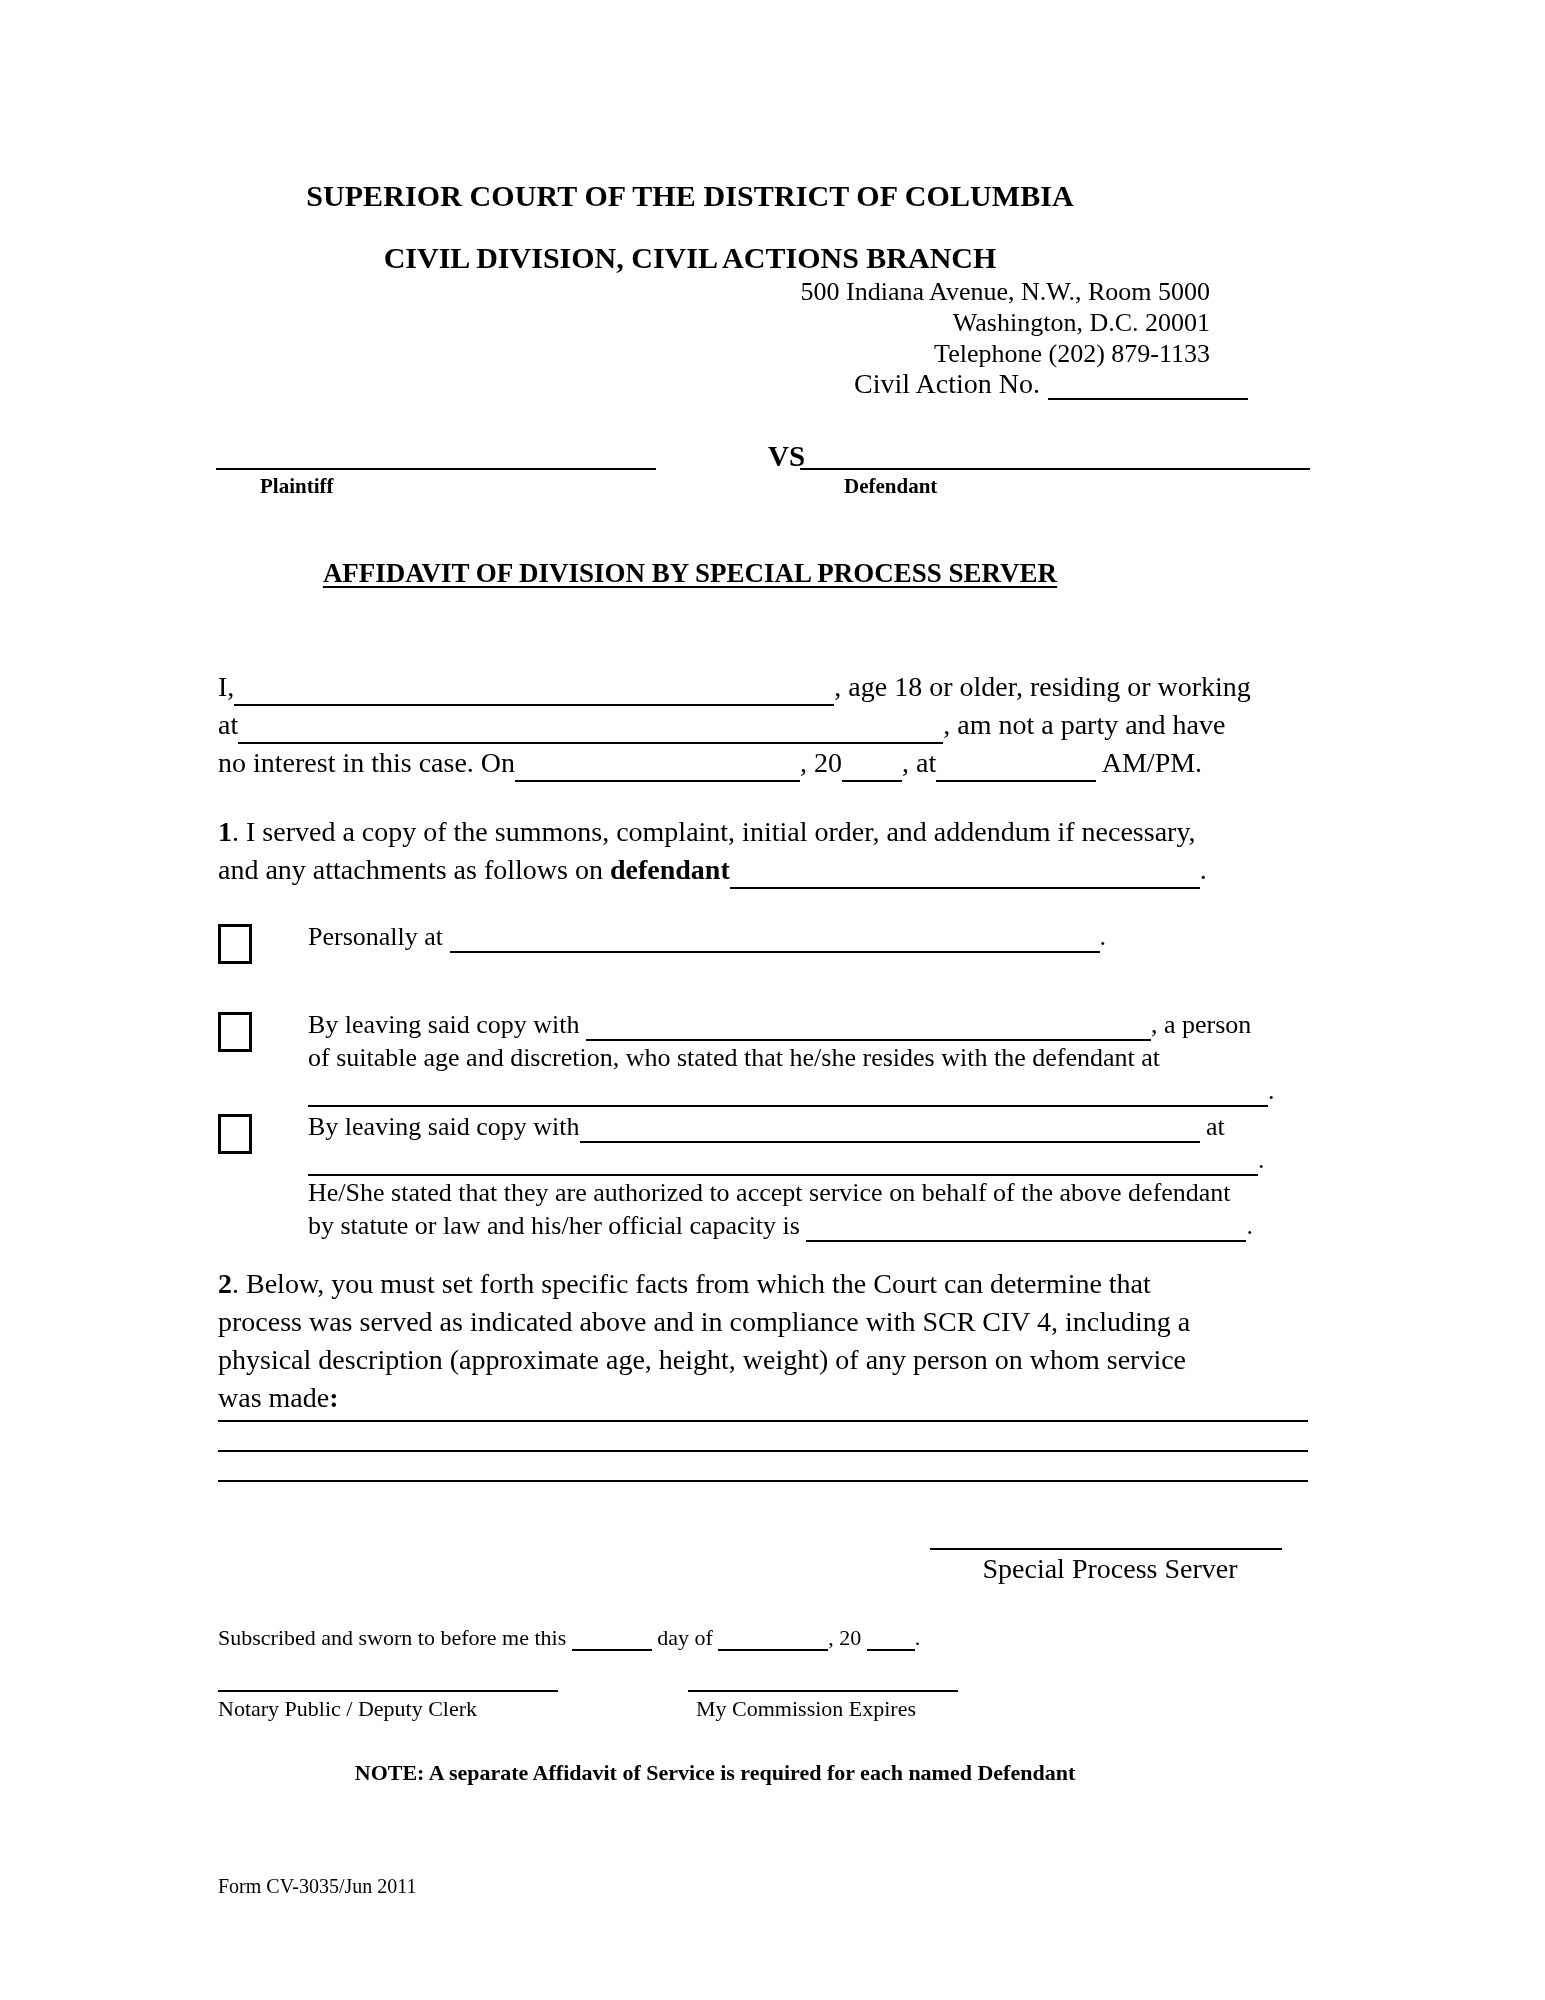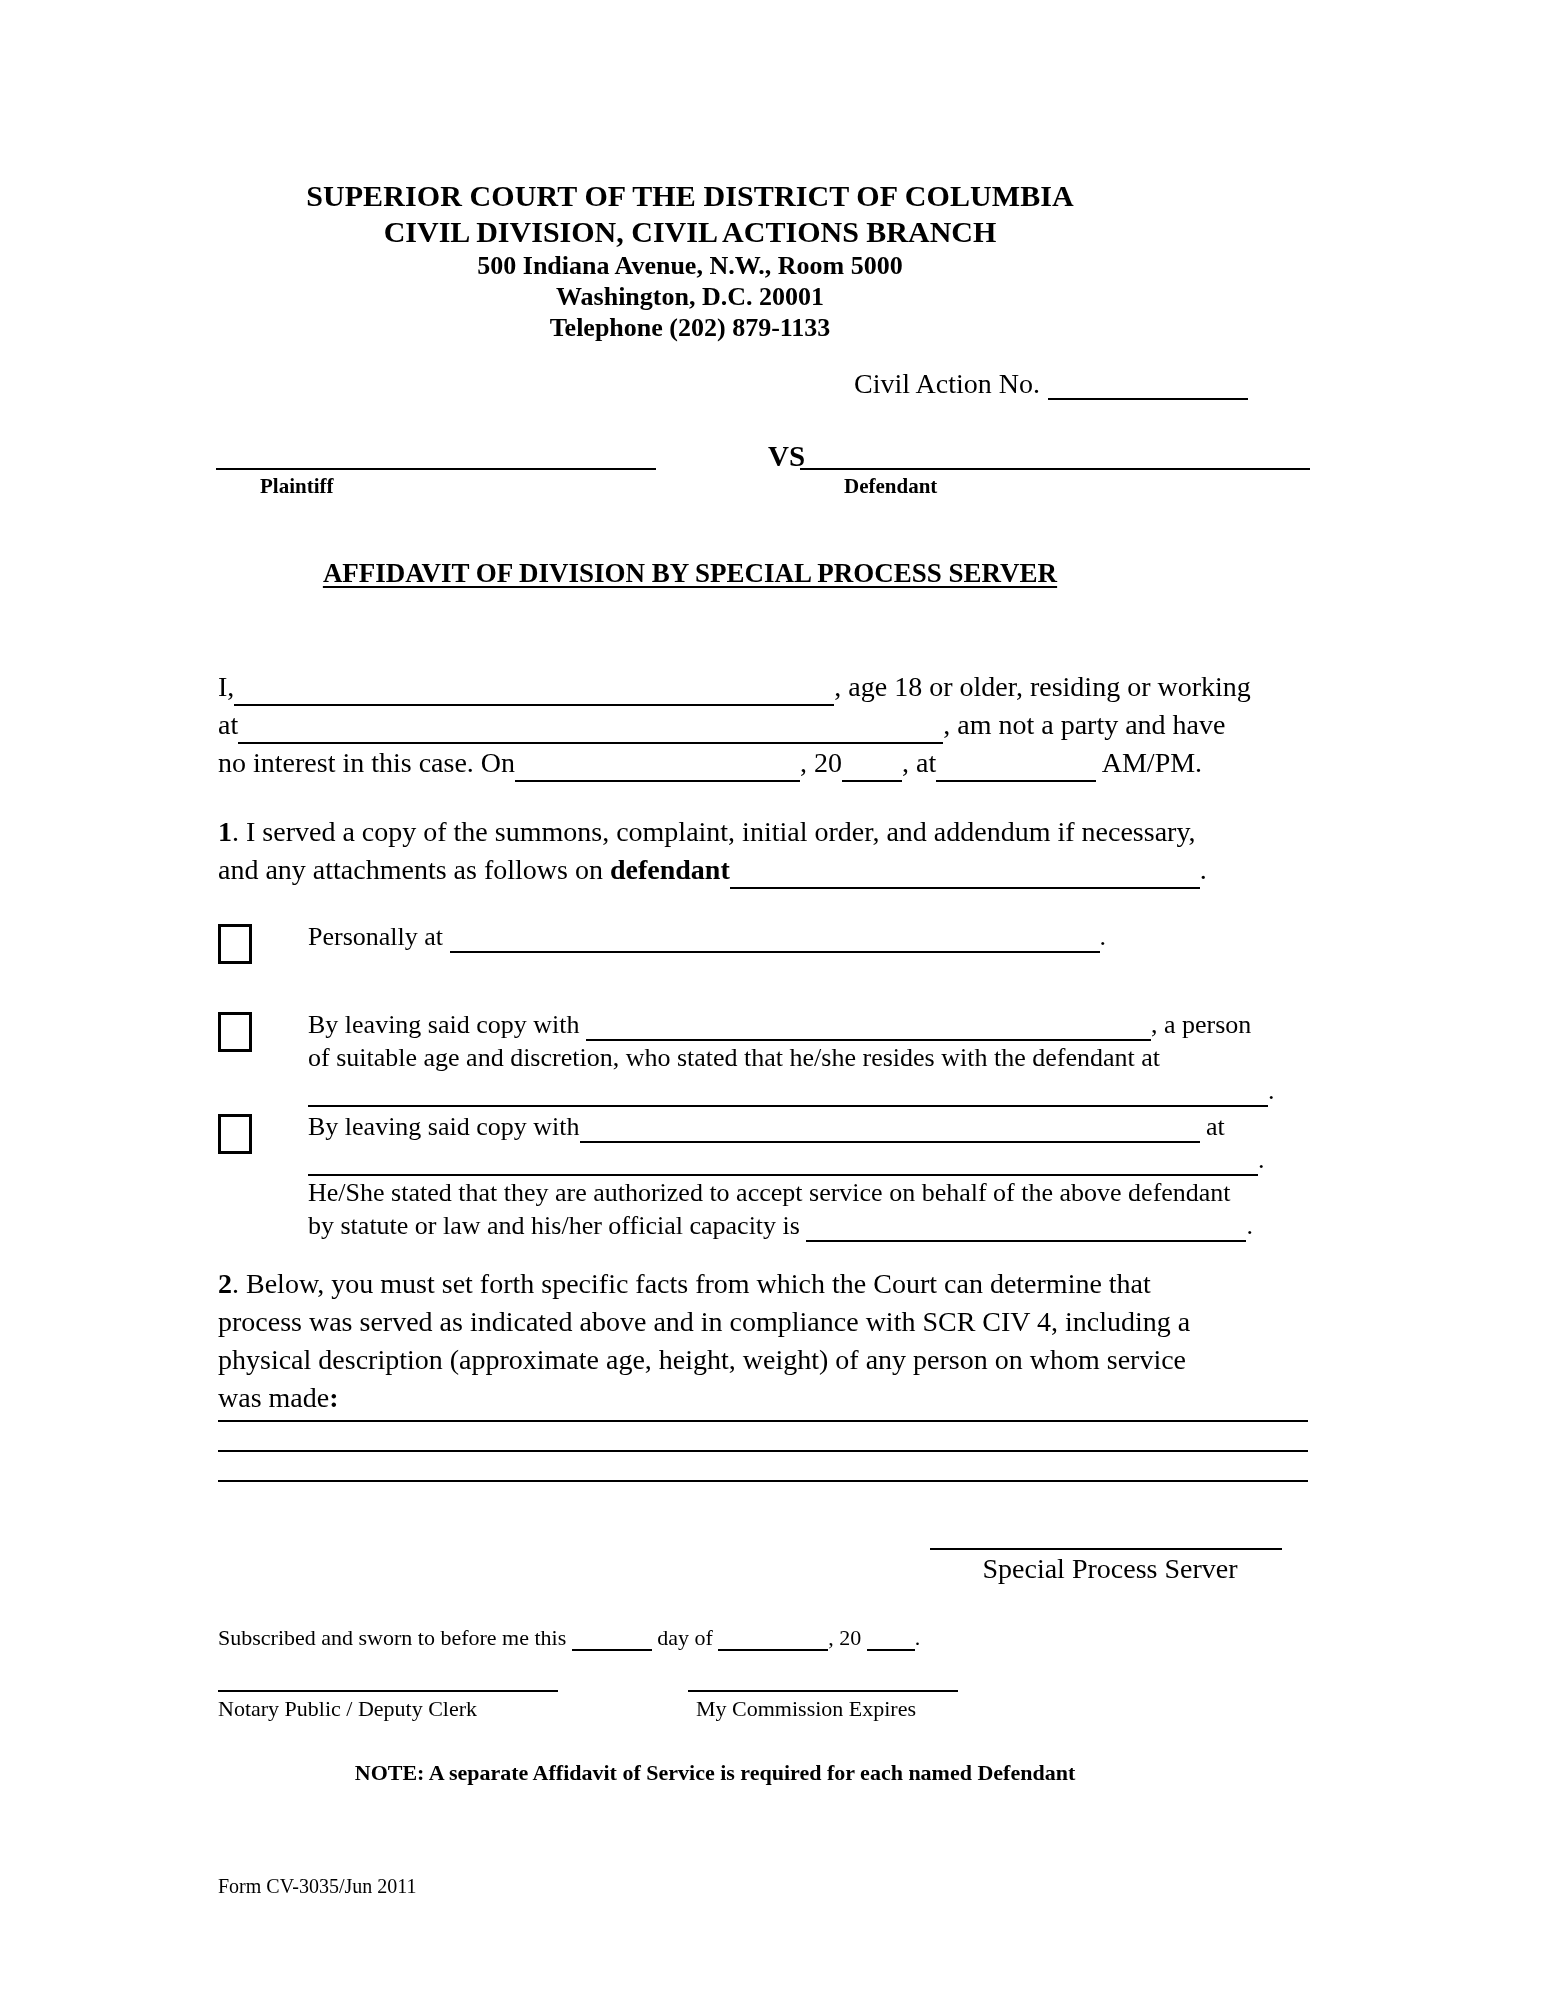--- a/index.html
+++ b/index.html
@@ -46,25 +46,27 @@
   #court-header .h1 {
     font-size: 30px;
     font-weight: bold;
     letter-spacing: .1px;
     line-height: 36px;
   }
   #court-header .h2 {
     font-size: 30px;
     font-weight: bold;
     line-height: 36px;
+    margin-top: 26px;
   }
   #court-header .addr {
     font-size: 26px;
     line-height: 31px;
-    font-weight: bold;
+    font-weight: normal;
+    text-align: right;
   }
 
   
   #civil-action-row {
     position: absolute;
     left: 170px;
     top: 368px;
     width: 1140px;
     font-size: 28px;
     text-align: right;

